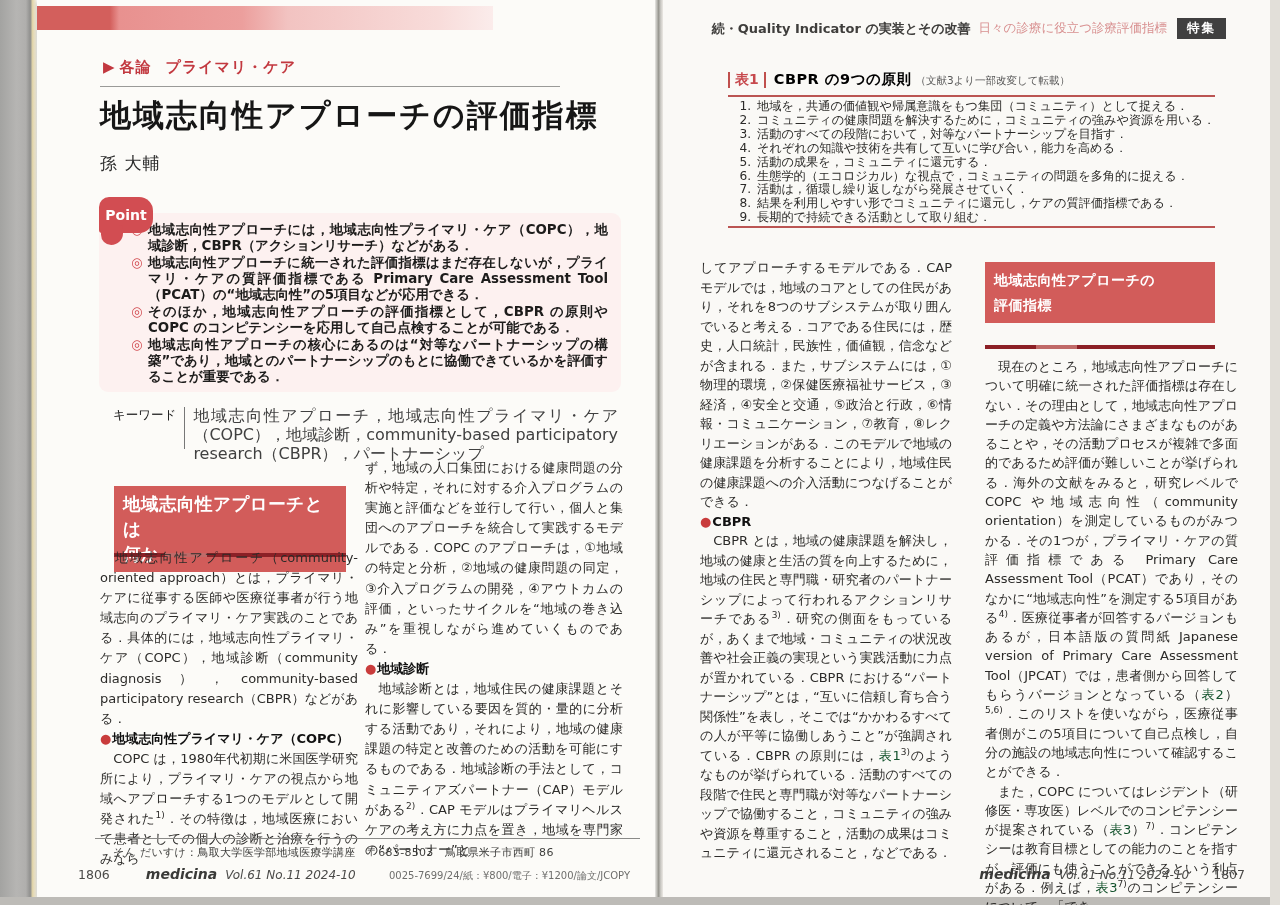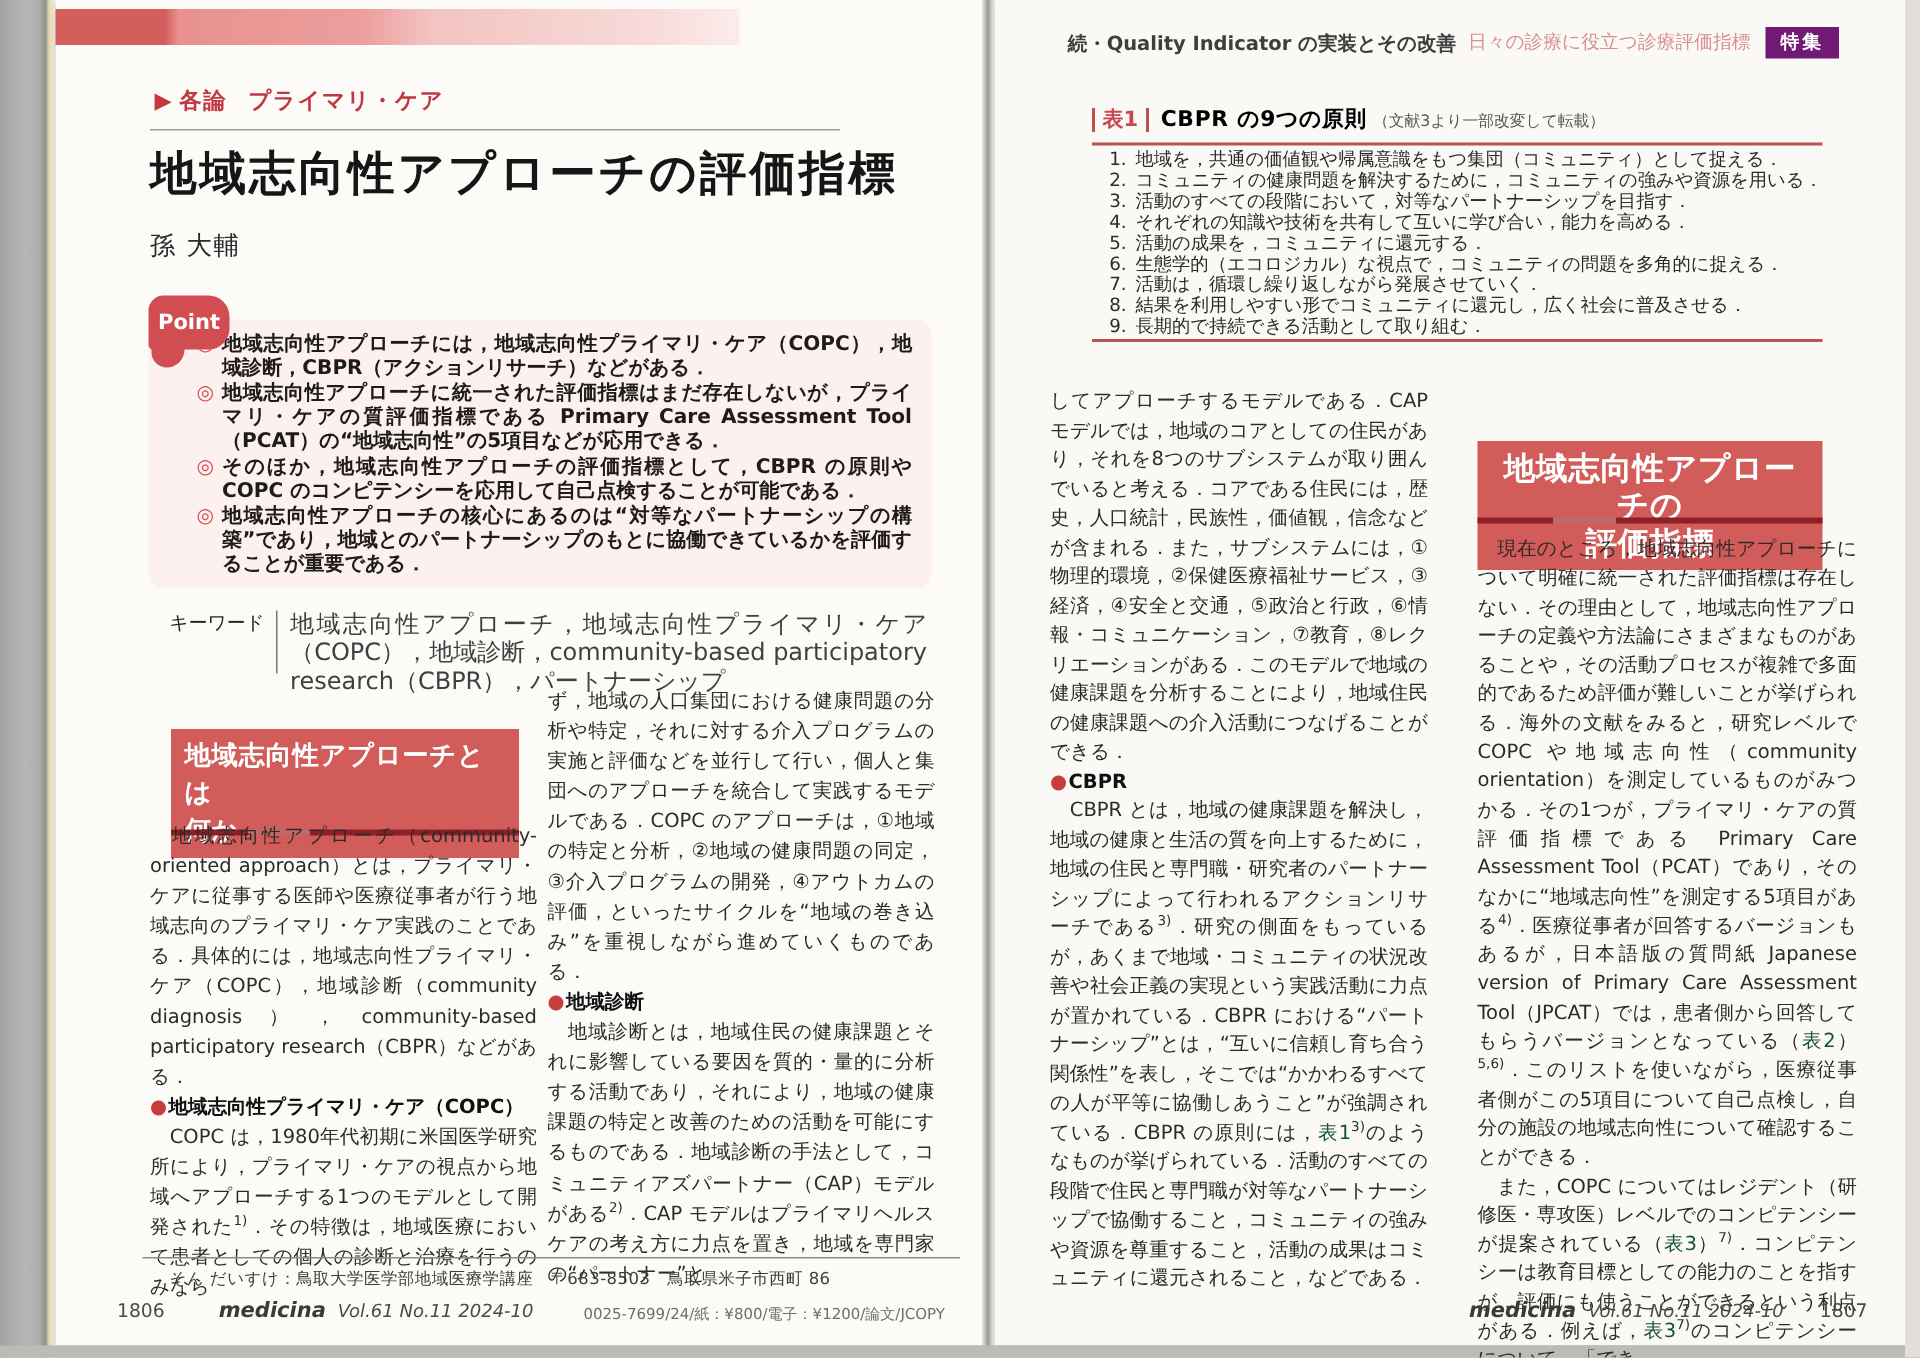--- a/index.html
+++ b/index.html
@@ -45,21 +45,21 @@
   .kw-label{font-size:12.5px;color:#222;white-space:nowrap;padding-top:1px;text-align:center;}
   .kw-sep{width:1px;background:#777;margin:1px 8px 14px 8px;}
   .kw-text{font-size:16px;line-height:19px;color:#404040;text-align:justify;flex:1;}
 
   .sec-box{position:absolute;background:#d25c5a;color:#fff;font-weight:bold;
     padding:6px 9px 5px 9px;line-height:25px;letter-spacing:.5px;}
   .sec-box-1{left:114px;top:486px;width:214px;font-size:17.5px;}
   .sec-bar{position:absolute;height:4px;
     background:linear-gradient(to right,#8c2026 0%,#8c2026 22%,#c06a68 22%,#c06a68 40%,#8c2026 40%,#8c2026 100%);}
   .sec-bar-1{left:114px;top:553px;width:232px;}
-  .sec-box-2{left:985px;top:294px;width:212px;font-size:21px;text-align:center;}
+  .sec-box-2{left:985px;top:262px;width:212px;font-size:14px;}
   .sec-bar-2{left:985px;top:345px;width:230px;}
 
   .colblock{position:absolute;font-size:13px;line-height:20.1px;color:#2c2b29;text-align:justify;}
   .lp-col1{left:100px;top:548px;width:258px;}
   .lp-col2{left:365px;top:458px;width:258px;}
   .rp-col1{left:700px;top:258px;width:252px;line-height:19.5px;}
   .rp-col2{left:985px;top:357px;width:253px;line-height:19.3px;}
   .para{margin:0;}
   .subhead{font-weight:bold;color:#111;white-space:nowrap;}
   .subhead .bullet{color:#c93c3c;margin-right:1px;}
@@ -71,21 +71,21 @@
   .footer-left{position:absolute;left:78px;top:866px;font-size:12.5px;color:#4a4a48;}
   .footer-left .pgno{margin-right:36px;}
   .journal{font-style:italic;font-weight:bold;font-size:14px;color:#3a3a38;margin-right:8px;}
   .vol{font-style:italic;font-size:12px;color:#4a4a48;}
   .copyright{position:absolute;left:340px;top:869px;width:290px;text-align:right;font-size:10px;color:#6e6e6c;}
 
   
   .rp-header{position:absolute;left:663px;top:18px;width:563px;display:flex;justify-content:flex-end;align-items:center;}
   .rp-h-bold{font-size:13px;font-weight:bold;color:#3f3e3c;}
   .rp-h-pink{font-size:12.5px;color:#d89090;margin-left:8px;}
-  .rp-badge{margin-left:10px;background:#701a75;color:#fff;font-size:12.5px;font-weight:bold;
+  .rp-badge{margin-left:10px;background:#404040;color:#fff;font-size:12.5px;font-weight:bold;
     padding:2px 10px;letter-spacing:2px;}
   .tbl-caption{position:absolute;left:728px;top:70px;display:flex;align-items:flex-end;}
   .tbl-vbar{width:2px;height:16px;background:#c0504d;margin:0 5px 1px 0;}
   .tbl-vbar2{margin:0 8px 1px 5px;}
   .tbl-label{color:#c7494d;font-weight:bold;font-size:14px;}
   .tbl-title{font-weight:bold;font-size:14.5px;color:#000000;letter-spacing:.5px;}
   .tbl-note{font-size:10.5px;color:#555;margin:0 0 1px 4px;}
   .tbl-rule{position:absolute;left:728px;width:487px;height:2px;background:#bb5553;}
   .tbl-rule-top{top:95px;}
   .tbl-rule-bottom{top:226px;}
@@ -173,21 +173,21 @@
 </div>
 <div class="tbl-rule tbl-rule-top"></div>
 <ol class="tbl-list">
   <li>地域を，共通の価値観や帰属意識をもつ集団（コミュニティ）として捉える．</li>
   <li>コミュニティの健康問題を解決するために，コミュニティの強みや資源を用いる．</li>
   <li>活動のすべての段階において，対等なパートナーシップを目指す．</li>
   <li>それぞれの知識や技術を共有して互いに学び合い，能力を高める．</li>
   <li>活動の成果を，コミュニティに還元する．</li>
   <li>生態学的（エコロジカル）な視点で，コミュニティの問題を多角的に捉える．</li>
   <li>活動は，循環し繰り返しながら発展させていく．</li>
-  <li>結果を利用しやすい形でコミュニティに還元し，広く社会に普及させる．</li>
+  <li>結果を利用しやすい形でコミュニティに還元し，ケアの質評価指標である．</li>
   <li>長期的で持続できる活動として取り組む．</li>
 </ol>
 <div class="tbl-rule tbl-rule-bottom"></div>
 
 <div class="colblock rp-col1">
     <div class="para"><span>してアプローチするモデルである．CAP モデルでは，地域のコアとしての住民があり，それを8つのサブシステムが取り囲んでいると考える．コアである住民には，歴史，人口統計，民族性，価値観，信念などが含まれる．また，サブシステムには，①物理的環境，②保健医療福祉サービス，③経済，④安全と交通，⑤政治と行政，⑥情報・コミュニケーション，⑦教育，⑧レクリエーションがある．このモデルで地域の健康課題を分析することにより，地域住民の健康課題への介入活動につなげることができる．</span></div>
     <div class="subhead"><span class="bullet">●</span><span>CBPR</span></div>
     <div class="para"><span>　CBPR とは，地域の健康課題を解決し，地域の健康と生活の質を向上するために，地域の住民と専門職・研究者のパートナーシップによって行われるアクションリサーチである</span><span class="sup">3)</span><span>．研究の側面をもっているが，あくまで地域・コミュニティの状況改善や社会正義の実現という実践活動に力点が置かれている．CBPR における“パートナーシップ”とは，“互いに信頼し育ち合う関係性”を表し，そこでは“かかわるすべての人が平等に協働しあうこと”が強調されている．CBPR の原則には，</span><span class="red">表1</span><span class="sup">3)</span><span>のようなものが挙げられている．活動のすべての段階で住民と専門職が対等なパートナーシップで協働すること，コミュニティの強みや資源を尊重すること，活動の成果はコミュニティに還元されること，などである．</span></div>
   </div>
 

